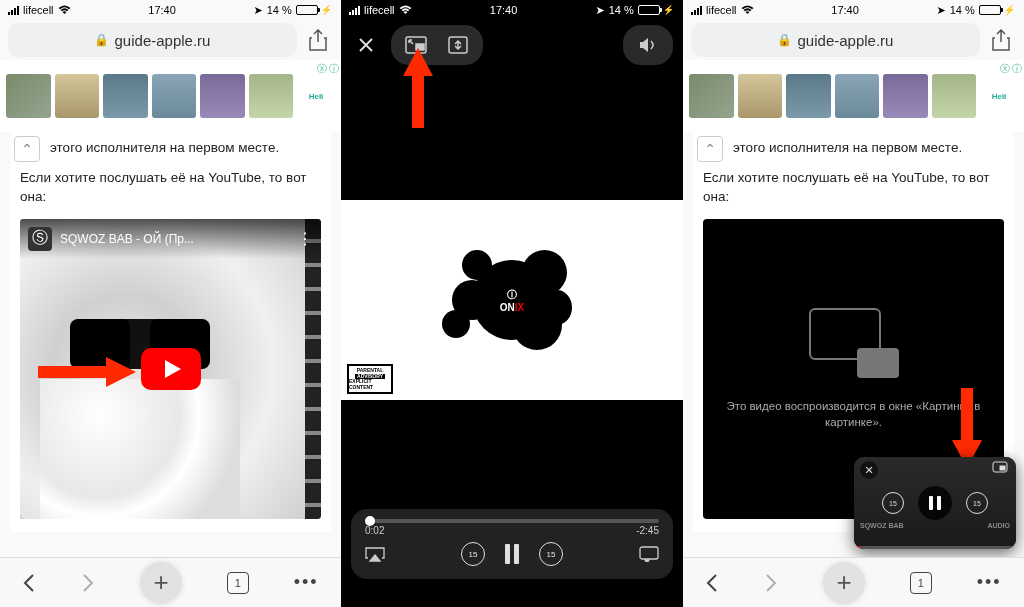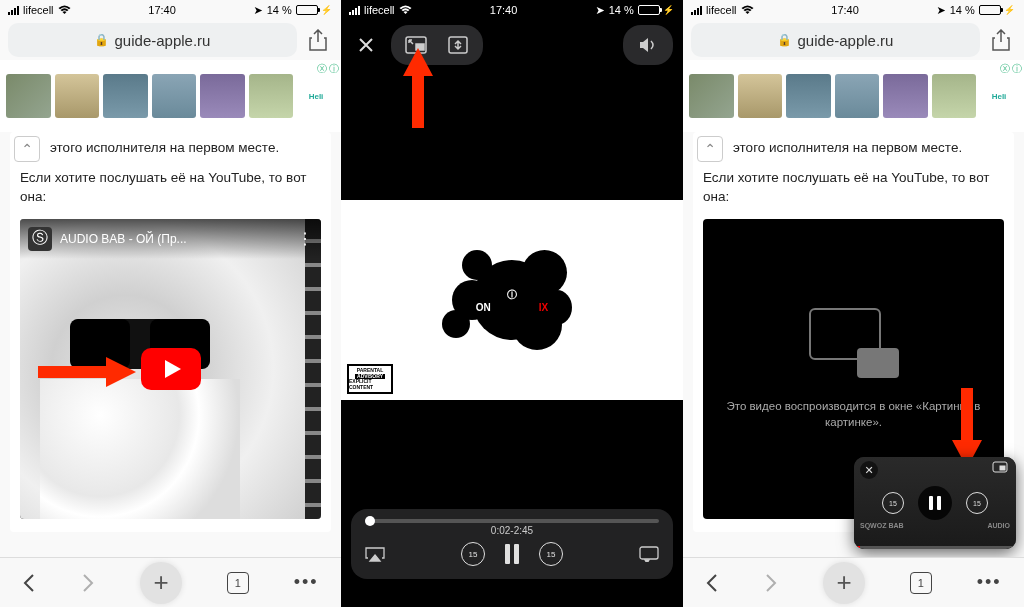--- a/index.html
+++ b/index.html
@@ -83,26 +83,26 @@
   .pill { background:#2a2a2c; border-radius:18px; padding:7px 12px; display:flex; align-items:center; gap:16px;}
   .ctrl-btn { width:26px; height:26px; color:#ccc; display:flex; align-items:center; justify-content:center;}
   .x-btn { width:30px; height:30px; color:#eee; display:flex; align-items:center; justify-content:center;}
   .vol { margin-left:auto; }
   .video-area { position:absolute; top:200px; left:0; right:0; height:200px; background:#fff;}
   .splat { position:absolute; left:50%; top:50%; width:140px; height:120px; transform:translate(-50%,-50%);}
   .blob { position:absolute; background:#000; border-radius:50%;}
   .pa { position:absolute; left:6px; bottom:6px; width:46px; height:30px; border:2px solid #000; background:#fff; display:flex; flex-direction:column; align-items:center; justify-content:center; font-size:5px; font-weight:bold; line-height:1.1;}
   .pa .blk { background:#000; color:#fff; padding:0 2px;}
   .onix-logo { position:absolute; left:50%; top:50%; transform:translate(-50%,-50%); color:#fff; font-weight:bold; font-size:10px; text-align:center;}
-  .onix-logo .red { color:#e00;padding-left:48px;}
+  .onix-logo .red { color:#e00;}
   
   .playbar { position:absolute; bottom:28px; left:10px; right:10px; height:70px; background:#2a2a2ccc; border-radius:16px; padding:10px 14px 8px;}
   .pb-track { position:relative; height:4px; background:#555; border-radius:2px;}
   .pb-dot { position:absolute; left:0; top:-3px; width:10px; height:10px; background:#fff; border-radius:50%;}
-  .pb-times { display:flex; justify-content:center; font-size:10px; color:#ccc; margin-top:2px;}
+  .pb-times { display:flex; justify-content:space-between; font-size:10px; color:#ccc; margin-top:2px;}
   .pb-ctrls { display:flex; align-items:center; justify-content:space-between; margin-top:6px; color:#e0e0e0;}
   .pb-center { display:flex; align-items:center; gap:20px;}
   .skip { width:24px; height:24px; border:1.5px solid #e0e0e0; border-radius:50%; display:flex; align-items:center; justify-content:center; font-size:8px; position:relative;}
   .pause { display:flex; gap:4px;}
   .pause span { width:5px; height:20px; background:#e0e0e0; border-radius:1px;}
 
   
   .pip-msg-box { background:#000; height:300px; border-radius:4px; display:flex; flex-direction:column; align-items:center; justify-content:center; color:#888; text-align:center; padding:20px;}
   .pip-icon-big { position:relative; width:90px; height:70px; margin-bottom:20px;}
   .pi-back { position:absolute; left:0; top:0; width:72px; height:52px; border:2px solid #777; border-radius:6px;}
@@ -191,21 +191,21 @@
         <div class="person">
             <div class="glasses"></div>
             <div class="jacket"></div>
           </div>
         <div class="side-strip"></div>
       </div>
       <div class="yt-head">
         <div class="yt-logo">
             <span>Ⓢ</span>
           </div>
-        <div class="yt-title">AUDIO BAB - ОЙ (Пр...</div>
+        <div class="yt-title">SQWOZ BAB - ОЙ (Пр...</div>
         <div class="yt-dots">⋮</div>
       </div>
       <div class="yt-play"></div>
       <div class="arrow arrow-r" style="top:138px; left:18px;">
         <div class="shaft"></div>
           <div class="head"></div>
       </div>
     </div>
   </div>
 

